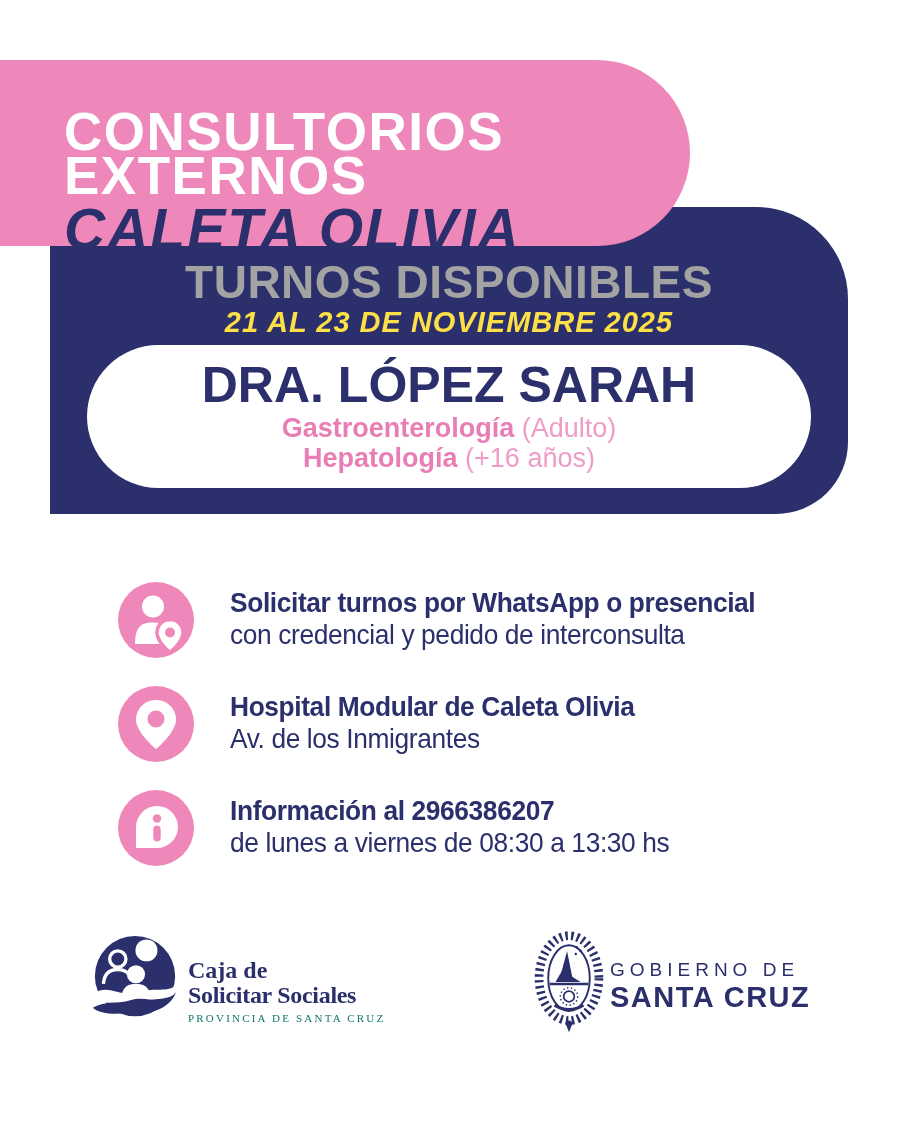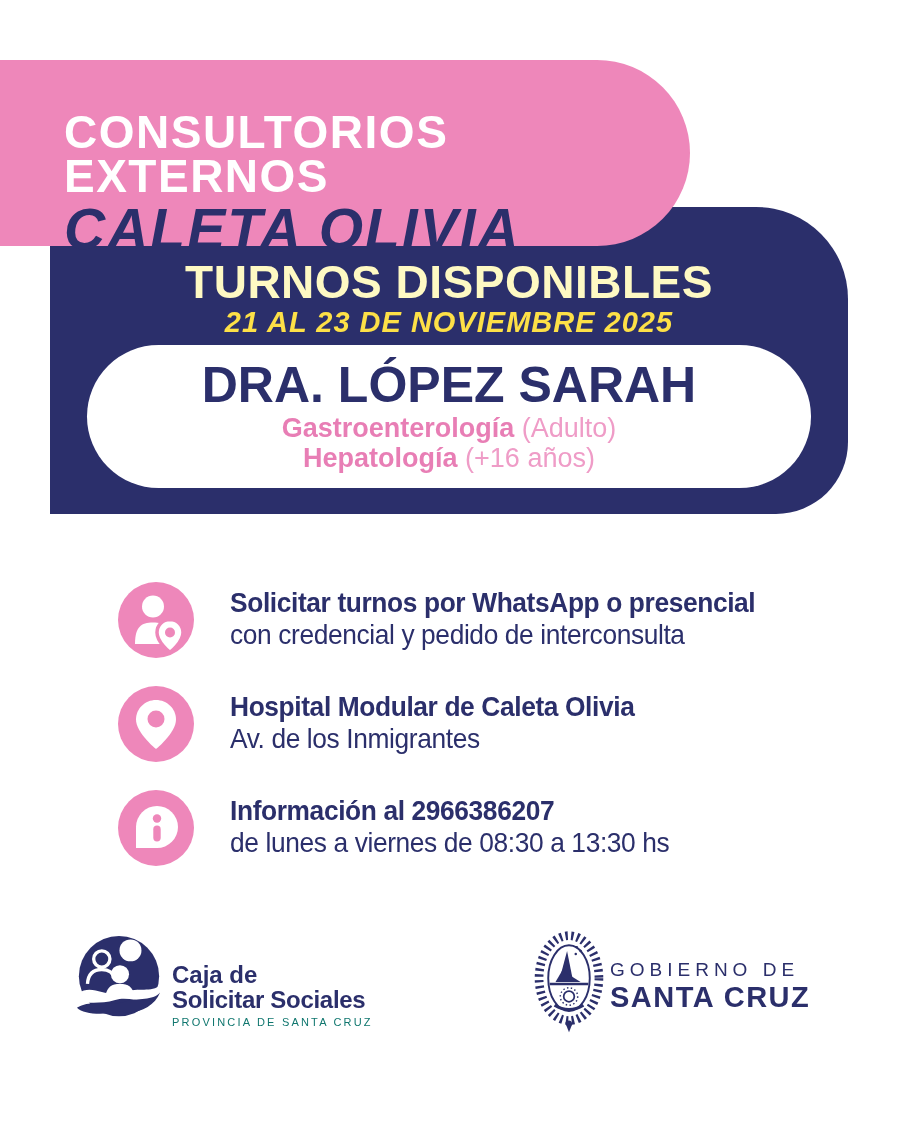--- a/index.html
+++ b/index.html
@@ -11,29 +11,29 @@
   .navy-card{
     position:absolute;left:50px;top:207px;width:798px;height:307px;
     background:#2b2f6b;border-radius:0 92px 72px 0;
   }
   .pink-banner{
     position:absolute;left:0;top:60px;width:690px;height:186px;
     background:#ee87ba;border-radius:0 93px 93px 0;
     box-sizing:border-box;padding:50px 0 0 64px;
   }
   .pink-banner .line1{
-    font-size:46px;font-weight:700;color:#ffffff;letter-spacing:1.5px;line-height:44px;
+    font-size:53px;font-weight:700;color:#ffffff;letter-spacing:1.5px;line-height:44px;
   }
   .pink-banner .line2{
     font-size:57px;font-weight:700;font-style:italic;color:#2b2f6b;letter-spacing:2px;line-height:62px;
   }
   
   .card-title{
     position:absolute;left:0;top:48px;width:100%;text-align:center;
-    font-size:46px;font-weight:700;color:#fef9c3;letter-spacing:0.5px;
+    font-size:46px;font-weight:700;color:#a3a3a3;letter-spacing:0.5px;
   }
   .card-dates{
     position:absolute;left:0;top:99px;width:100%;text-align:center;
     font-size:29px;font-weight:700;font-style:italic;color:#fde047;letter-spacing:1px;
   }
   .white-pill{
     position:absolute;left:37px;top:138px;width:724px;height:143px;
     background:#ffffff;border-radius:72px;text-align:center;box-sizing:border-box;padding-top:12px;
   }
   .doctor-name{
@@ -42,21 +42,21 @@
   .spec-line{font-size:27px;line-height:30px;}
   .spec-name{font-weight:700;color:#e87eb5;}
   .spec-note{font-weight:400;color:#ef9cc7;}
   
   .info-row{position:absolute;left:118px;width:720px;display:flex;align-items:flex-start;}
   .info-icon-wrap{width:76px;height:76px;flex:0 0 76px;}
   .info-text{margin-left:36px;padding-top:4px;transform:scaleX(0.94);transform-origin:left top;white-space:nowrap;}
   .info-bold{font-size:28px;font-weight:700;letter-spacing:-0.4px;line-height:33px;color:#2b2f6b;}
   .info-reg{font-size:28px;font-weight:400;letter-spacing:-0.4px;line-height:32px;color:#2b2f6b;}
   
-  .footer-caja{position:absolute;left:76px;top:932px;display:flex;align-items:center;}
+  .footer-caja{position:absolute;left:92px;top:932px;display:flex;align-items:flex-start;font-family:Liberation Serif, serif;}
   .caja-text{margin-left:10px;padding-top:26px;}
   .caja-l1{font-size:24px;font-weight:700;line-height:25px;color:#2b2f6b;}
   .caja-l2{font-size:24px;font-weight:700;line-height:25px;color:#2b2f6b;letter-spacing:-0.3px;}
   .caja-l3{font-size:11px;font-weight:400;letter-spacing:2.2px;color:#0f766e;margin-top:4px;}
   .footer-gob{position:absolute;left:528px;top:926px;display:flex;align-items:flex-start;}
   .gob-text{padding-top:32px;}
   .gob-l1{font-size:19px;font-weight:400;letter-spacing:5px;color:#2b2f6b;line-height:24px;}
   .gob-l2{font-size:29px;font-weight:700;letter-spacing:1.5px;color:#2b2f6b;line-height:30px;}
 </style>
 </head>

